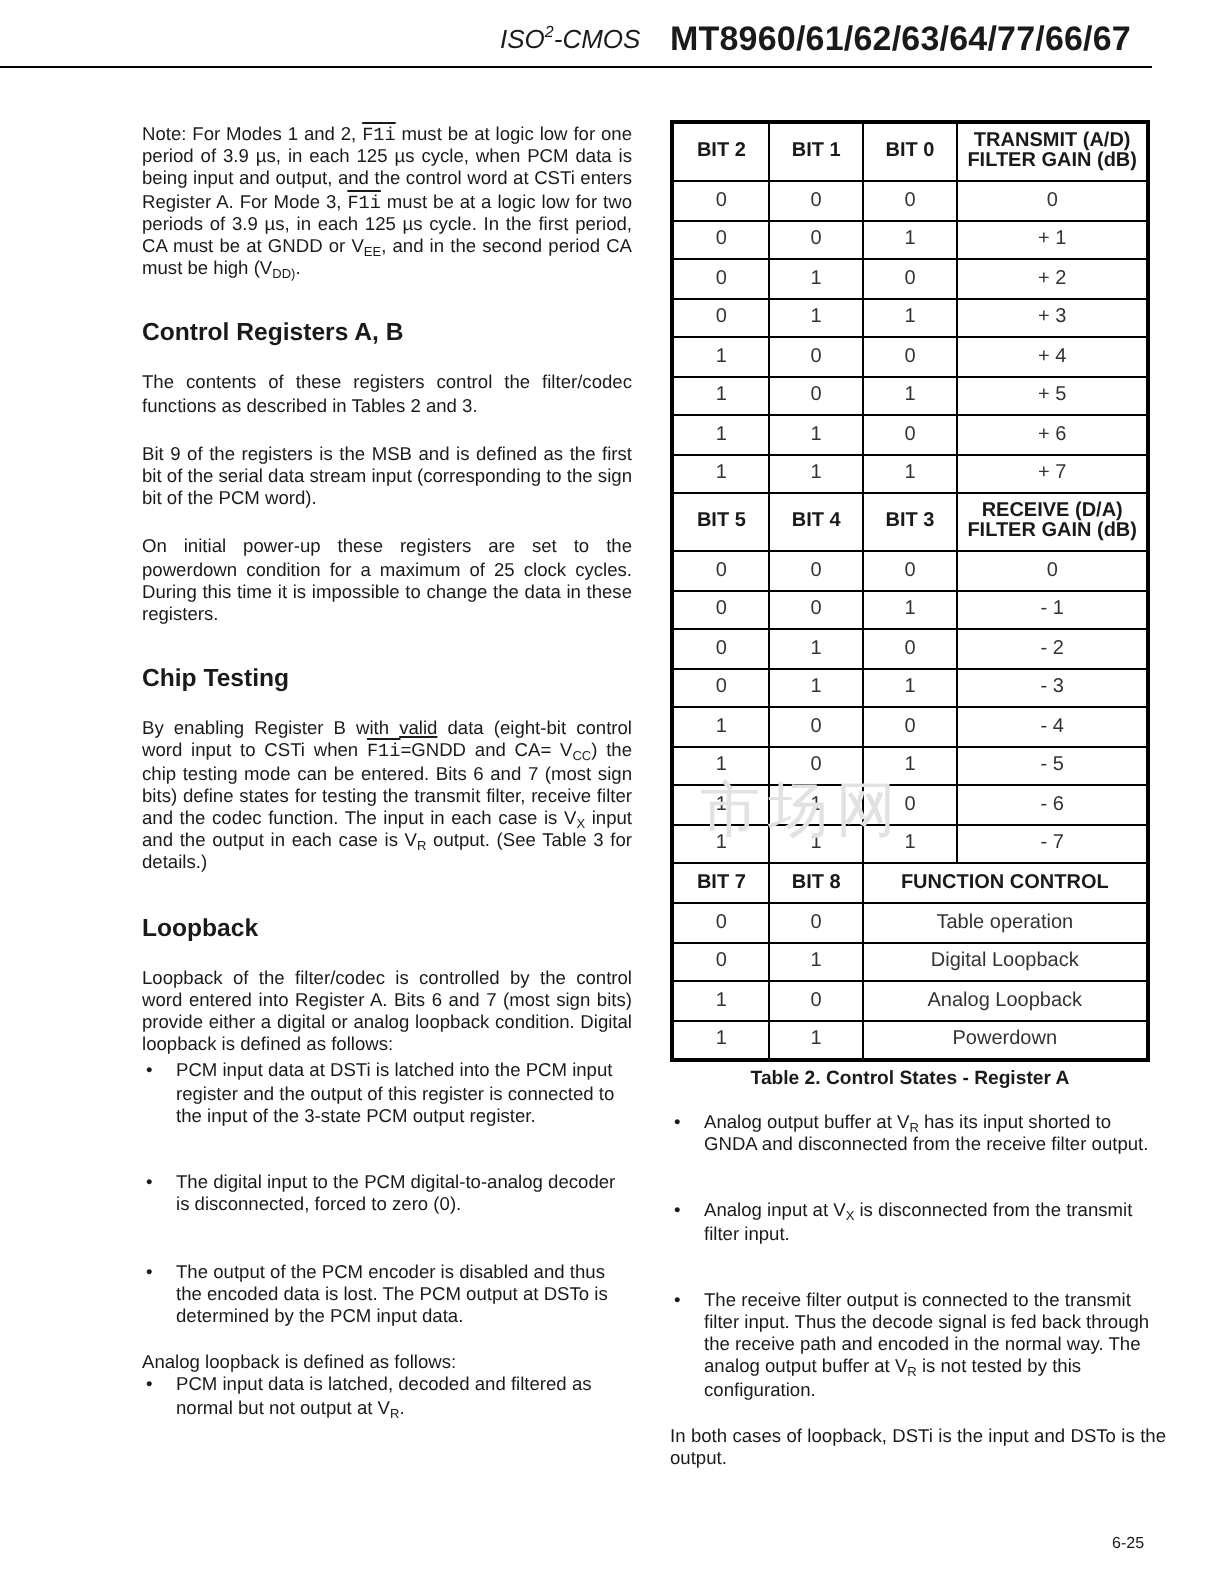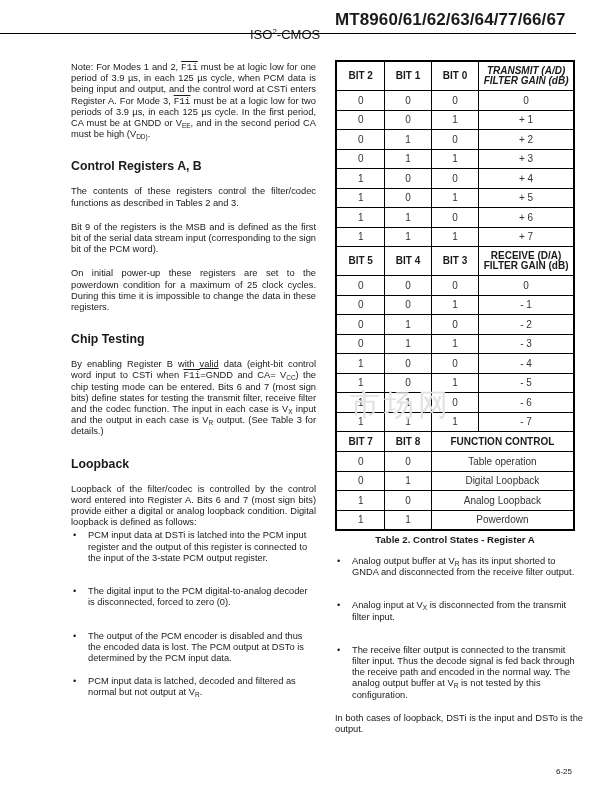--- a/index.html
+++ b/index.html
@@ -1,19 +1,19 @@
 <!DOCTYPE html>
 <html><head>
 <meta charset="utf-8">
 <style>
   html, body { margin: 0; padding: 0; background: #ffffff; }
   body { width: 612px; height: 792px; position: relative; overflow: hidden;
          font-family: "Liberation Sans", sans-serif; color: #1a1a1a; }
   .header { position: absolute; left: 0; top: 0; width: 612px; height: 34px; }
-  .hdr-left { position: absolute; left: 250px; top: 27px; font-size: 13px; }
+  .hdr-left { position: absolute; left: 250px; top: 12px; font-size: 13px; font-style: italic; }
   .hdr-left sup { font-size: 8px; vertical-align: super; line-height: 0; }
   .hdr-right { position: absolute; left: 335px; top: 10px; font-size: 17px; font-weight: bold; letter-spacing: 0.1px; }
   .hdr-rule { position: absolute; left: 0; top: 33px; width: 576px; border-top: 1px solid #000; }
 
   .col { position: absolute; font-size: 9.3px; line-height: 11.2px; text-align: justify; }
   .left-col { left: 71px; top: 62px; width: 245px; }
   .right-col { left: 335px; width: 248px; }
 
   p { margin: 0 0 13px 0; }
   h2 { font-size: 12.3px; font-weight: bold; margin: 0 0 13px 0; line-height: 14px; }
@@ -55,33 +55,34 @@
   <h2 style="margin-top:19px">Chip Testing</h2>
   <p><span>By enabling Register B with </span><span class="ul">valid</span><span> data (eight-bit control word input to CSTi when </span><span class="ov">F1i</span><span>=GNDD and CA= V</span><sub>CC</sub><span>) the chip testing mode can be entered.  Bits 6 and 7 (most sign bits) define states for testing the transmit filter, receive filter and the codec function. The input in each case is V</span><sub>X</sub><span> input and the output in each case is V</span><sub>R</sub><span> output.  (See Table 3 for details.)</span></p>
 
   <h2 style="margin-top:19px">Loopback</h2>
   <p style="margin-bottom:2px">Loopback of the filter/codec is controlled by the control word entered into Register A.  Bits 6 and 7 (most sign bits) provide either a digital or analog loopback condition.  Digital loopback is defined as follows:</p>
   <ul class="bullets">
     <li>PCM input data at DSTi is latched into the PCM input register and the output of this register is connected to the input of the 3-state PCM output register.</li>
     <li>The digital input to the PCM digital-to-analog decoder is disconnected, forced to zero (0).</li>
     <li style="margin-bottom:12px">The output of the PCM encoder is disabled and thus the encoded data is lost.  The PCM output at DSTo is determined by the PCM input data.</li>
   </ul>
+  <p style="margin-bottom:0">Analog loopback is defined as follows:</p>
   <ul class="bullets">
     <li><span>PCM input data is latched, decoded and filtered as normal but not output at V</span><sub>R</sub><span>.</span></li>
   </ul>
 </div>
 
 <div class="tbl-wrap">
   <table class="reg">
     <tbody id="tbody">
         <tr>
           <td class="h" style="width: 49px;">BIT 2</td>
           <td class="h" style="width: 47px;">BIT 1</td>
           <td class="h" style="width: 48px;">BIT 0</td>
-          <td class="h" style="width: 96px; font-style: italic;">TRANSMIT (A/D)<br>FILTER GAIN (dB)</td>
+          <td class="h" style="width: 96px;">TRANSMIT (A/D)<br>FILTER GAIN (dB)</td>
         </tr>
         <tr>
           <td>0</td>
           <td>0</td>
           <td>0</td>
           <td>0</td>
         </tr>
         <tr>
           <td>0</td>
           <td>0</td>

